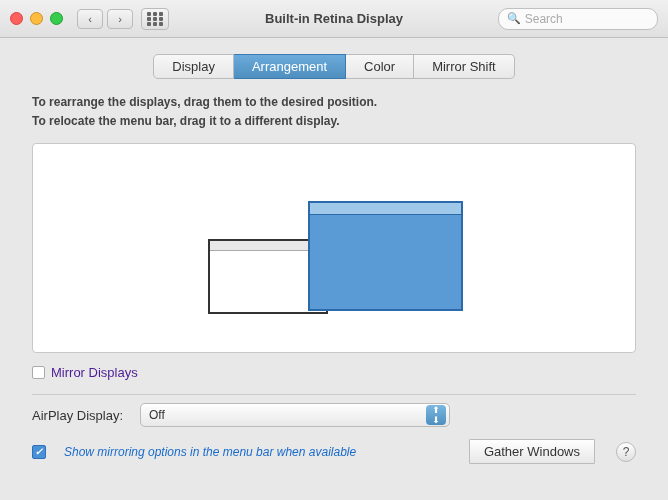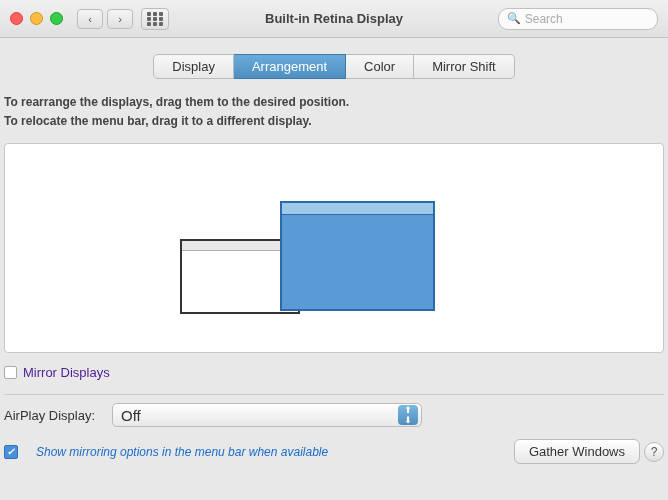--- a/index.html
+++ b/index.html
@@ -108,21 +108,21 @@
       background: transparent;
       font-size: 12px;
       color: #333;
       outline: none;
       width: 100%;
     }
     .search-input::placeholder { color: #aaa; }
 
     
     .content {
-      padding: 16px 4px 10px;
+      padding: 16px 32px 10px;
     }
 
     
     .tabs {
       display: flex;
       justify-content: center;
       margin-bottom: 14px;
       gap: 0;
     }
     .tab {
@@ -241,21 +241,21 @@
       flex: 1;
       max-width: 310px;
     }
     .airplay-select {
       width: 100%;
       height: 24px;
       background: linear-gradient(to bottom, #fefefe, #e8e8e8);
       border: 1px solid #bbb;
       border-radius: 5px;
       padding: 0 26px 0 8px;
-      font-size: 15px;
+      font-size: 12px;
       color: #333;
       appearance: none;
       cursor: pointer;
       outline: none;
     }
     .select-arrow {
       position: absolute;
       right: 4px;
       top: 50%;
       transform: translateY(-50%);
@@ -304,25 +304,25 @@
     }
     .show-mirroring-label {
       font-size: 12px;
       color: #1a6ccc;
     }
 
     .gather-btn {
       padding: 4px 14px;
       background: linear-gradient(to bottom, #fefefe, #e8e8e8);
       border: 1px solid #bbb;
-      border-radius: 6px;
-      font-size: 13px;
-      color: #333;
-      cursor: pointer;
-      margin-right: 4px;
+      border-radius: 1px;
+      font-size: 13px;
+      color: #333;
+      cursor: pointer;
+      margin-right: 21px;
     }
 
     .help-btn {
       width: 20px;
       height: 20px;
       border-radius: 50%;
       background: linear-gradient(to bottom, #fefefe, #e0e0e0);
       border: 1px solid #bbb;
       display: flex;
       align-items: center;

